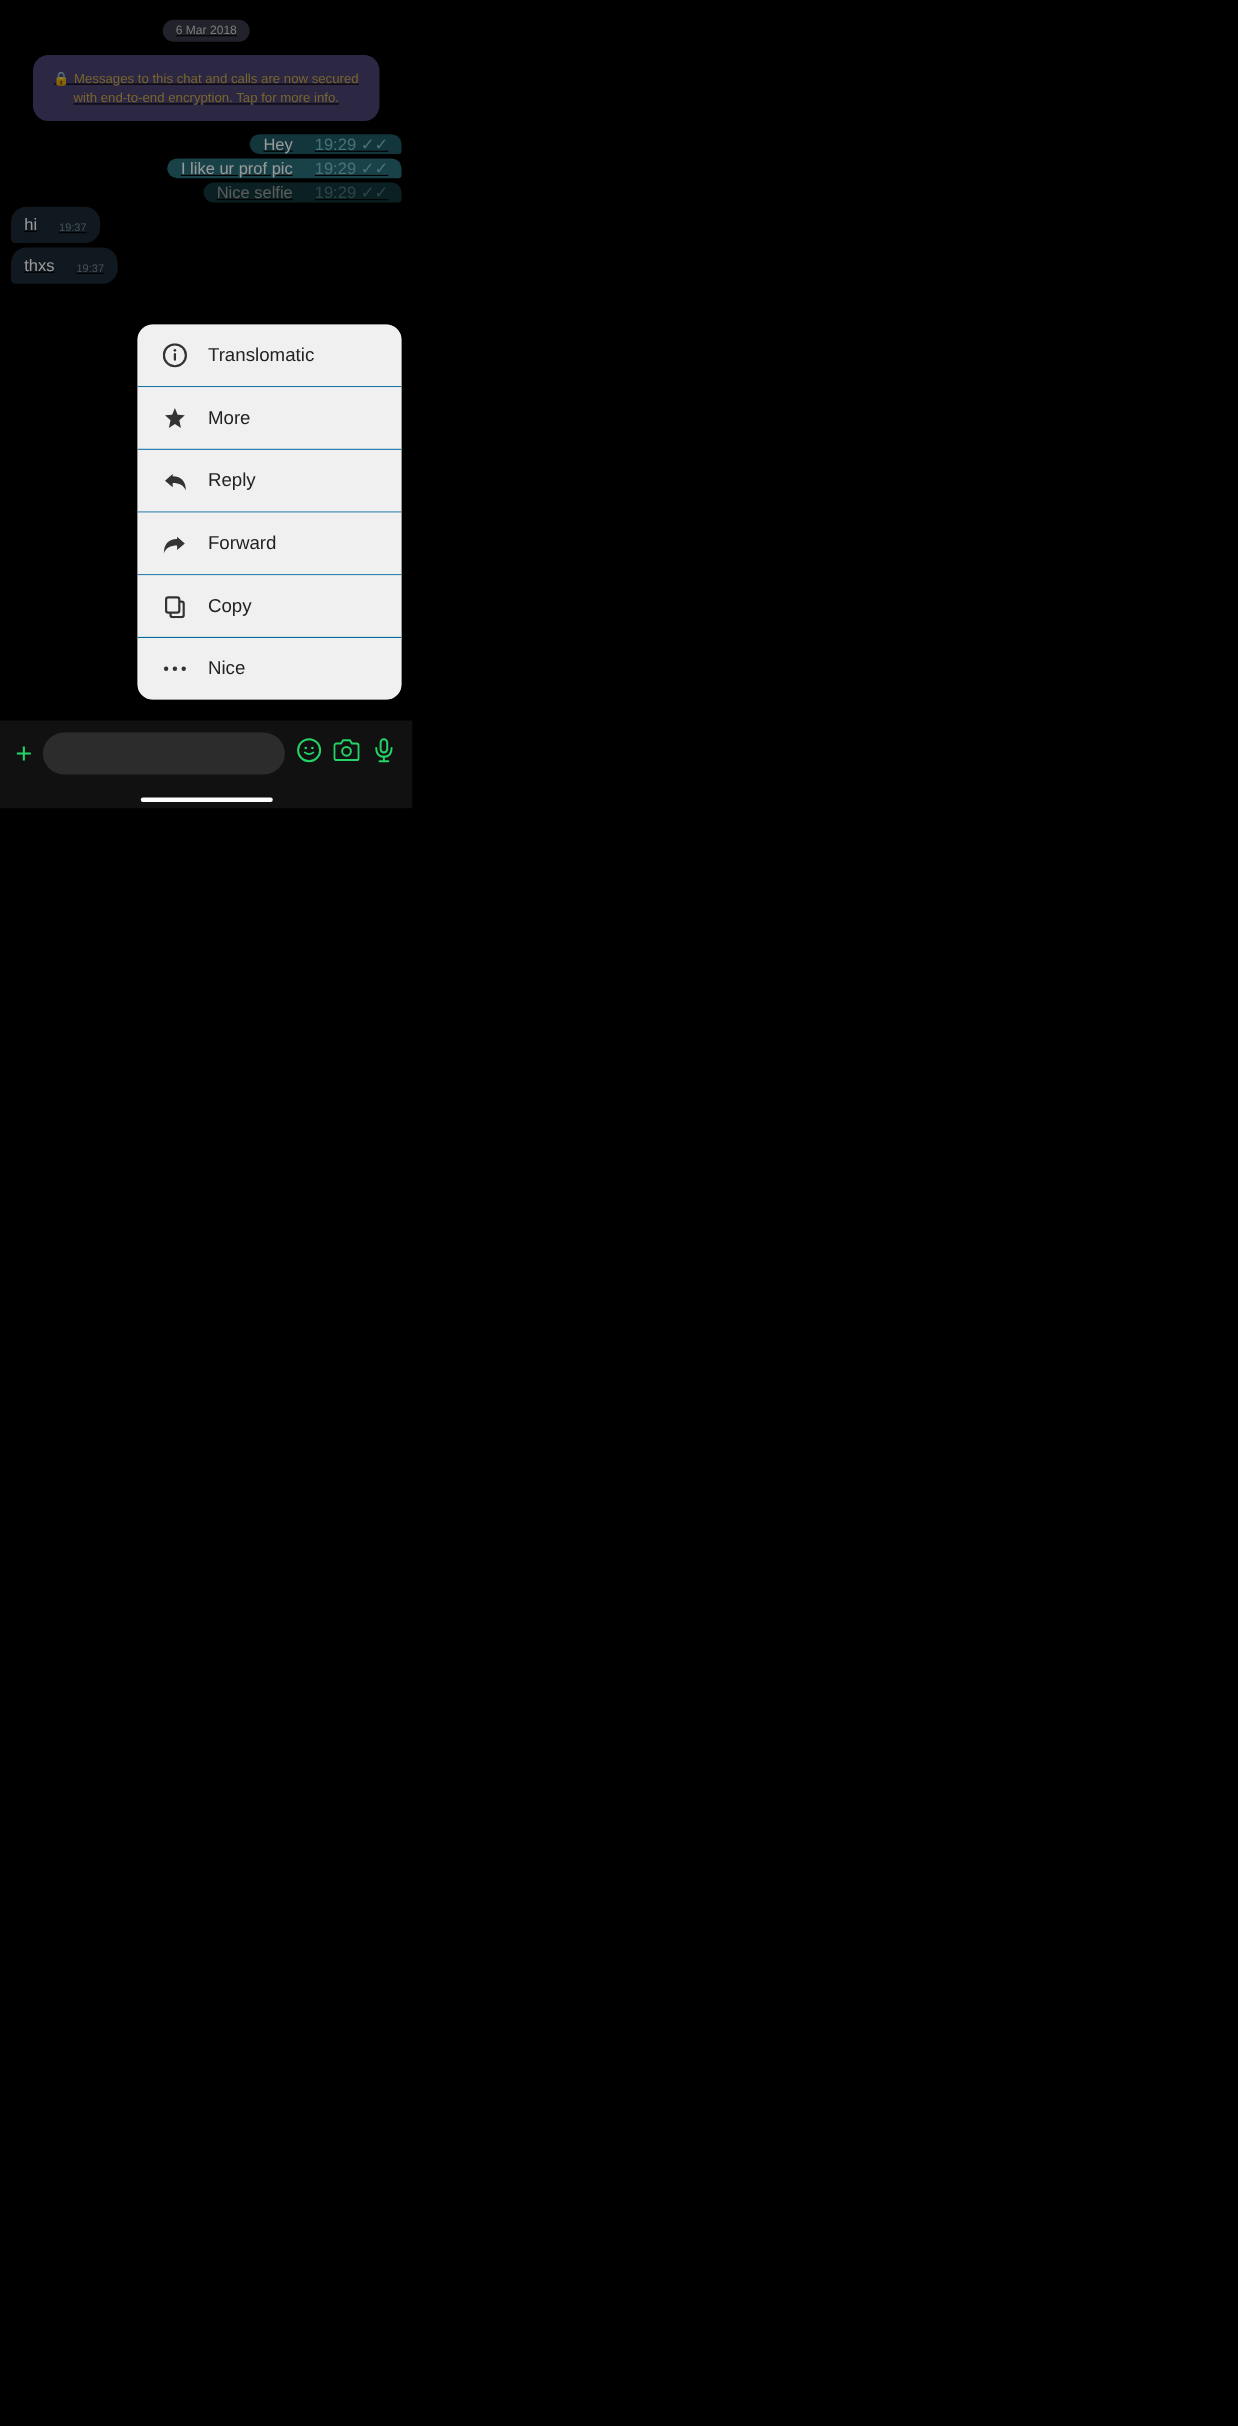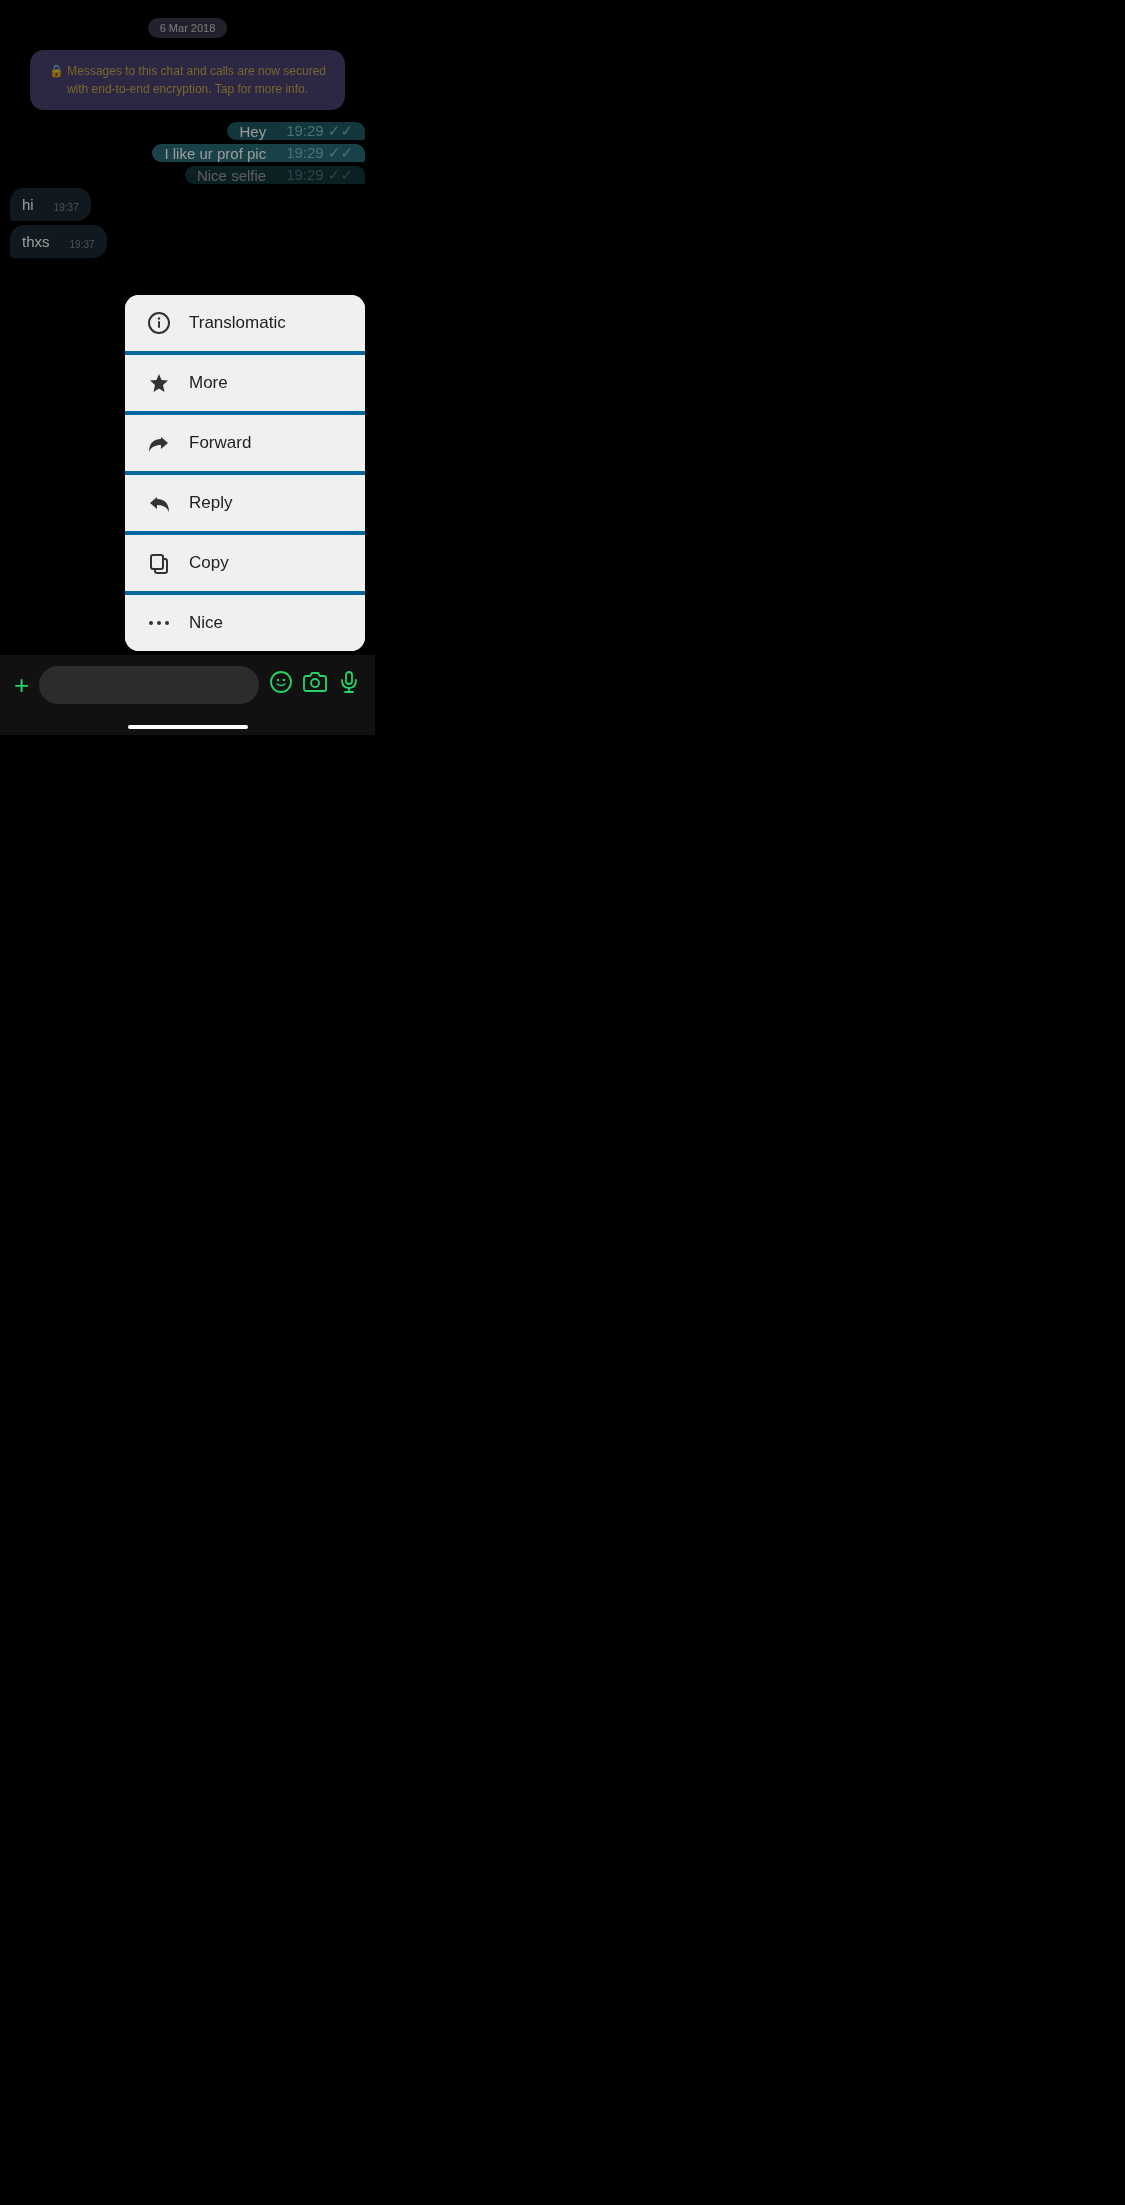--- a/index.html
+++ b/index.html
@@ -14,20 +14,21 @@
       overflow: hidden;
     }
 
     .chat-container {
       width: 100%;
       height: 100%;
       background: #000;
       position: relative;
       display: flex;
       flex-direction: column;
+      text-decoration: underline;
     }
 
     
     .date-badge {
       display: flex;
       justify-content: center;
       margin: 18px 0 12px;
     }
 
     .date-badge span {
@@ -118,21 +119,21 @@
       border-radius: 14px;
       overflow: hidden;
       box-shadow: 0 8px 30px rgba(0,0,0,0.5);
       z-index: 100;
     }
 
     .context-menu-item {
       display: flex;
       align-items: center;
       padding: 14px 20px;
-      border-bottom: 4px solid #0369a1;
+      border-bottom: 1px solid #0369a1;
       cursor: pointer;
       background: #f0f0f0;
     }
 
     .context-menu-item:last-child {
       border-bottom: none;
     }
 
     .context-menu-icon {
       width: 28px;
@@ -283,34 +284,34 @@
           <polygon points="11,2 13.5,8 20,8.5 15,13 16.5,20 11,16.5 5.5,20 7,13 2,8.5 8.5,8" fill="#333"></polygon>
         </svg>
       </div>
       <span class="context-menu-label">More</span>
     </div>
 
     <div class="context-menu-item">
       <div class="context-menu-icon">
 
         <svg width="24" height="22" viewBox="0 0 24 22" fill="none">
+          <path d="M10 5 L3 11 L10 17 L10 13 C16 13 20 15 22 20 C22 12 18 7 10 7 Z" fill="#333"></path>
+        </svg>
+      </div>
+      <span class="context-menu-label">Reply</span>
+    </div>
+
+    <div class="context-menu-item">
+      <div class="context-menu-icon">
+
+        <svg width="24" height="22" viewBox="0 0 24 22" fill="none">
           <path d="M14 5 L21 11 L14 17 L14 13 C8 13 4 15 2 20 C2 12 6 7 14 7 Z" fill="#333"></path>
         </svg>
       </div>
       <span class="context-menu-label">Forward</span>
-    </div>
-
-    <div class="context-menu-item">
-      <div class="context-menu-icon">
-
-        <svg width="24" height="22" viewBox="0 0 24 22" fill="none">
-          <path d="M10 5 L3 11 L10 17 L10 13 C16 13 20 15 22 20 C22 12 18 7 10 7 Z" fill="#333"></path>
-        </svg>
-      </div>
-      <span class="context-menu-label">Reply</span>
     </div>
 
     <div class="context-menu-item">
       <div class="context-menu-icon">
 
         <svg width="22" height="22" viewBox="0 0 22 22" fill="none">
           <rect x="7" y="7" width="12" height="14" rx="2" stroke="#333" stroke-width="2" fill="none"></rect>
           <rect x="3" y="3" width="12" height="14" rx="2" stroke="#333" stroke-width="2" fill="#f0f0f0"></rect>
         </svg>
       </div>

